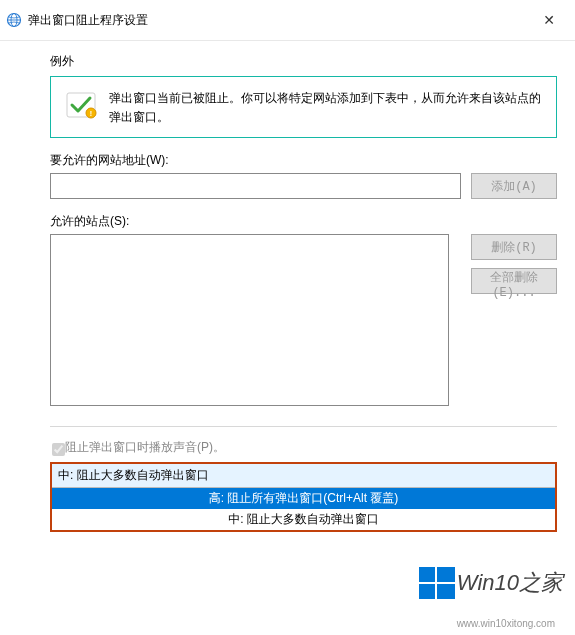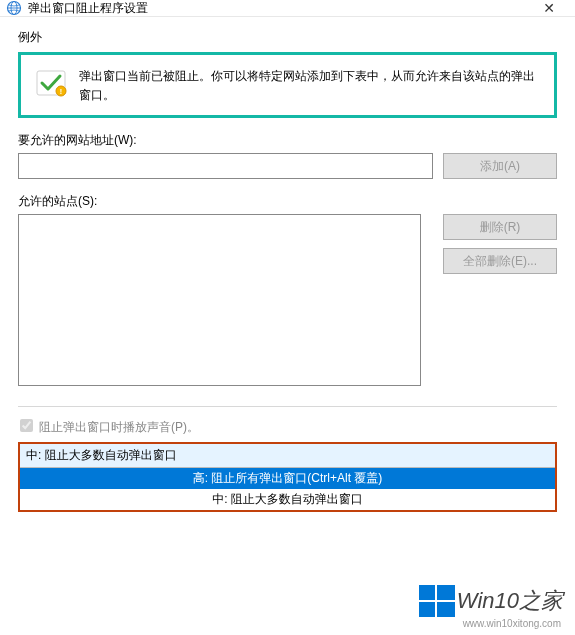--- a/index.html
+++ b/index.html
@@ -7,46 +7,47 @@
       font-family: "Microsoft YaHei", "Segoe UI", sans-serif;
       font-size: 12px;
       background: #fff;
       color: #000;
       width: 575px;
       height: 635px;
       overflow: hidden;
       position: relative;
     }
     .titlebar {
-      height: 17px;
+      height: 41px;
       display: flex;
       align-items: center;
       padding: 0 6px;
       border-bottom: 1px solid #e8e8e8;
     }
     .titlebar .icon-globe {
       width: 16px; height: 16px;
       margin-right: 6px;
     }
     .titlebar .title { flex: 1; font-size: 12px; }
     .titlebar .close {
       width: 40px; height: 28px;
       display: flex; align-items: center; justify-content: center;
       font-size: 14px; color: #333;
       cursor: pointer;
     }
     .content {
       padding: 12px 18px 0 18px;
+      margin-left: 32px;
     }
     .section-label {
       font-size: 12px;
       margin-bottom: 6px;
     }
     .info-box {
-      border: 3px solid #14b8a6;
+      border: 1px solid #14b8a6;
       background: #fff;
       display: flex;
       align-items: flex-start;
       padding: 10px 12px;
       margin-bottom: 14px;
     }
     .check-icon {
       width: 36px; height: 36px;
       flex-shrink: 0;
       margin-right: 10px;
@@ -69,26 +70,26 @@
     .textbox {
       flex: 1;
       height: 26px;
       border: 1px solid #888;
       background: #fff;
       padding: 2px 4px;
       font-family: inherit;
       font-size: 12px;
     }
     .btn {
-      width: 114px;
+      width: 86px;
       height: 26px;
       background: #e1e1e1;
       border: 1px solid #adadad;
       color: #8a8a8a;
-      font-family: Liberation Sans, sans-serif;
+      font-family: Liberation Mono, monospace;
       font-size: 12px;
       cursor: pointer;
     }
     .btn:disabled {
       color: #9a9a9a;
       cursor: default;
     }
     .listbox {
       width: 100%;
       height: 172px;
@@ -105,22 +106,21 @@
       flex-direction: column;
       gap: 8px;
     }
     .divider {
       height: 1px;
       background: #d8d8d8;
       margin: 8px 0 12px 0;
     }
     .checkbox-row {
       display: flex;
-      align-items: flex-start;
-      gap: 6px;
+      align-items: flex-end;
       margin: 4px 0 6px 2px;
       font-size: 12px;
     }
     .checkbox-row input[type=checkbox] {
       width: 13px; height: 13px;
     }
     .checkbox-row.disabled { color: #888; }
     .dropdown-open {
       border: 2px solid #c2410c;
       margin-top: 4px;
@@ -141,34 +141,34 @@
       font-size: 12px;
       cursor: pointer;
     }
     .dropdown-item.highlighted {
       background: #0078d7;
       color: #fff;
     }
     .watermark {
       position: absolute;
       right: 12px;
-      bottom: 14px;
+      bottom: 32px;
       display: flex;
       align-items: center;
       pointer-events: none;
     }
     .watermark-text {
       font-size: 22px;
       font-style: italic;
       color: #444;
       font-weight: 500;
     }
     .watermark-sub {
       position: absolute;
-      right: 14px;
+      right: 20px;
       bottom: 6px;
       font-size: 10px;
       color: #999;
       pointer-events: none;
     }
     .win-logo {
       width: 40px; height: 40px;
     }
   </style>
 </head>

